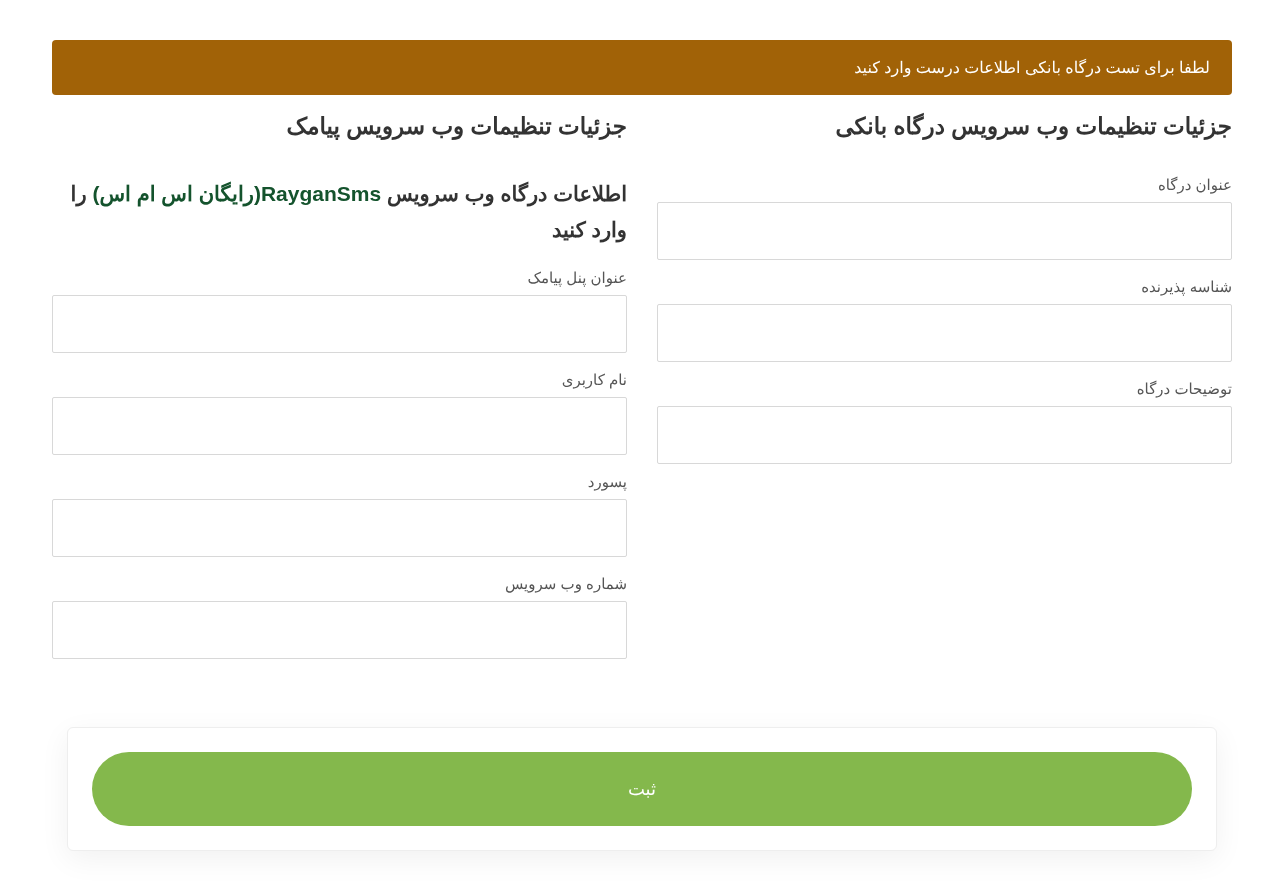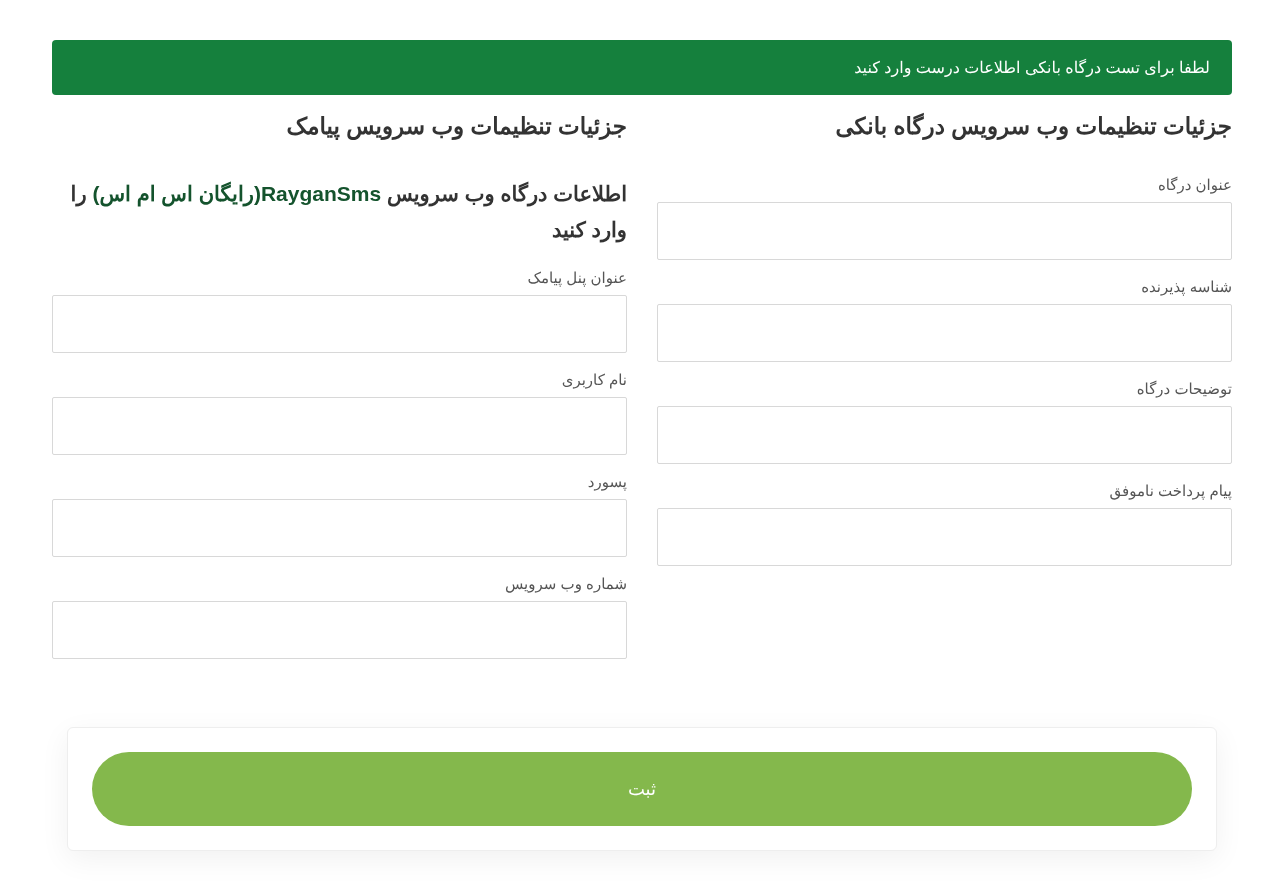--- a/index.html
+++ b/index.html
@@ -12,21 +12,21 @@
       background: #ffffff;
       width: 1284px;
       height: 882px;
       padding: 0;
       direction: rtl;
     }
     .container {
       padding: 40px 52px 0 52px;
     }
     .alert {
-      background-color: #15803d;
+      background-color: #a16207;
       color: #ffffff;
       padding: 18px 22px;
       border-radius: 4px;
       font-size: 16px;
       margin-bottom: 18px;
     }
     .columns {
       display: flex;
       gap: 30px;
     }
@@ -120,24 +120,20 @@
       <div class="form-group">
         <label class="form-label">شناسه پذیرنده</label>
         <input type="text" class="form-input" value="" style="">
       </div>
 
       <div class="form-group">
         <label class="form-label">توضیحات درگاه</label>
         <input type="text" class="form-input" value="" style="">
       </div>
 
-      <div class="form-group">
-        <label class="form-label">پیام پرداخت ناموفق</label>
-        <input type="text" class="form-input" value="" style="">
-      </div>
     </div>
 
     <div class="column column-left">
       <h2 class="section-heading">جزئیات تنظیمات وب سرویس پیامک</h2>
 
       <div class="subheading">
         <span>اطلاعات درگاه وب سرویس </span><span class="brand">RayganSms(رایگان اس ام اس)</span><span> را وارد کنید</span>
       </div>
 
       <div class="form-group">

